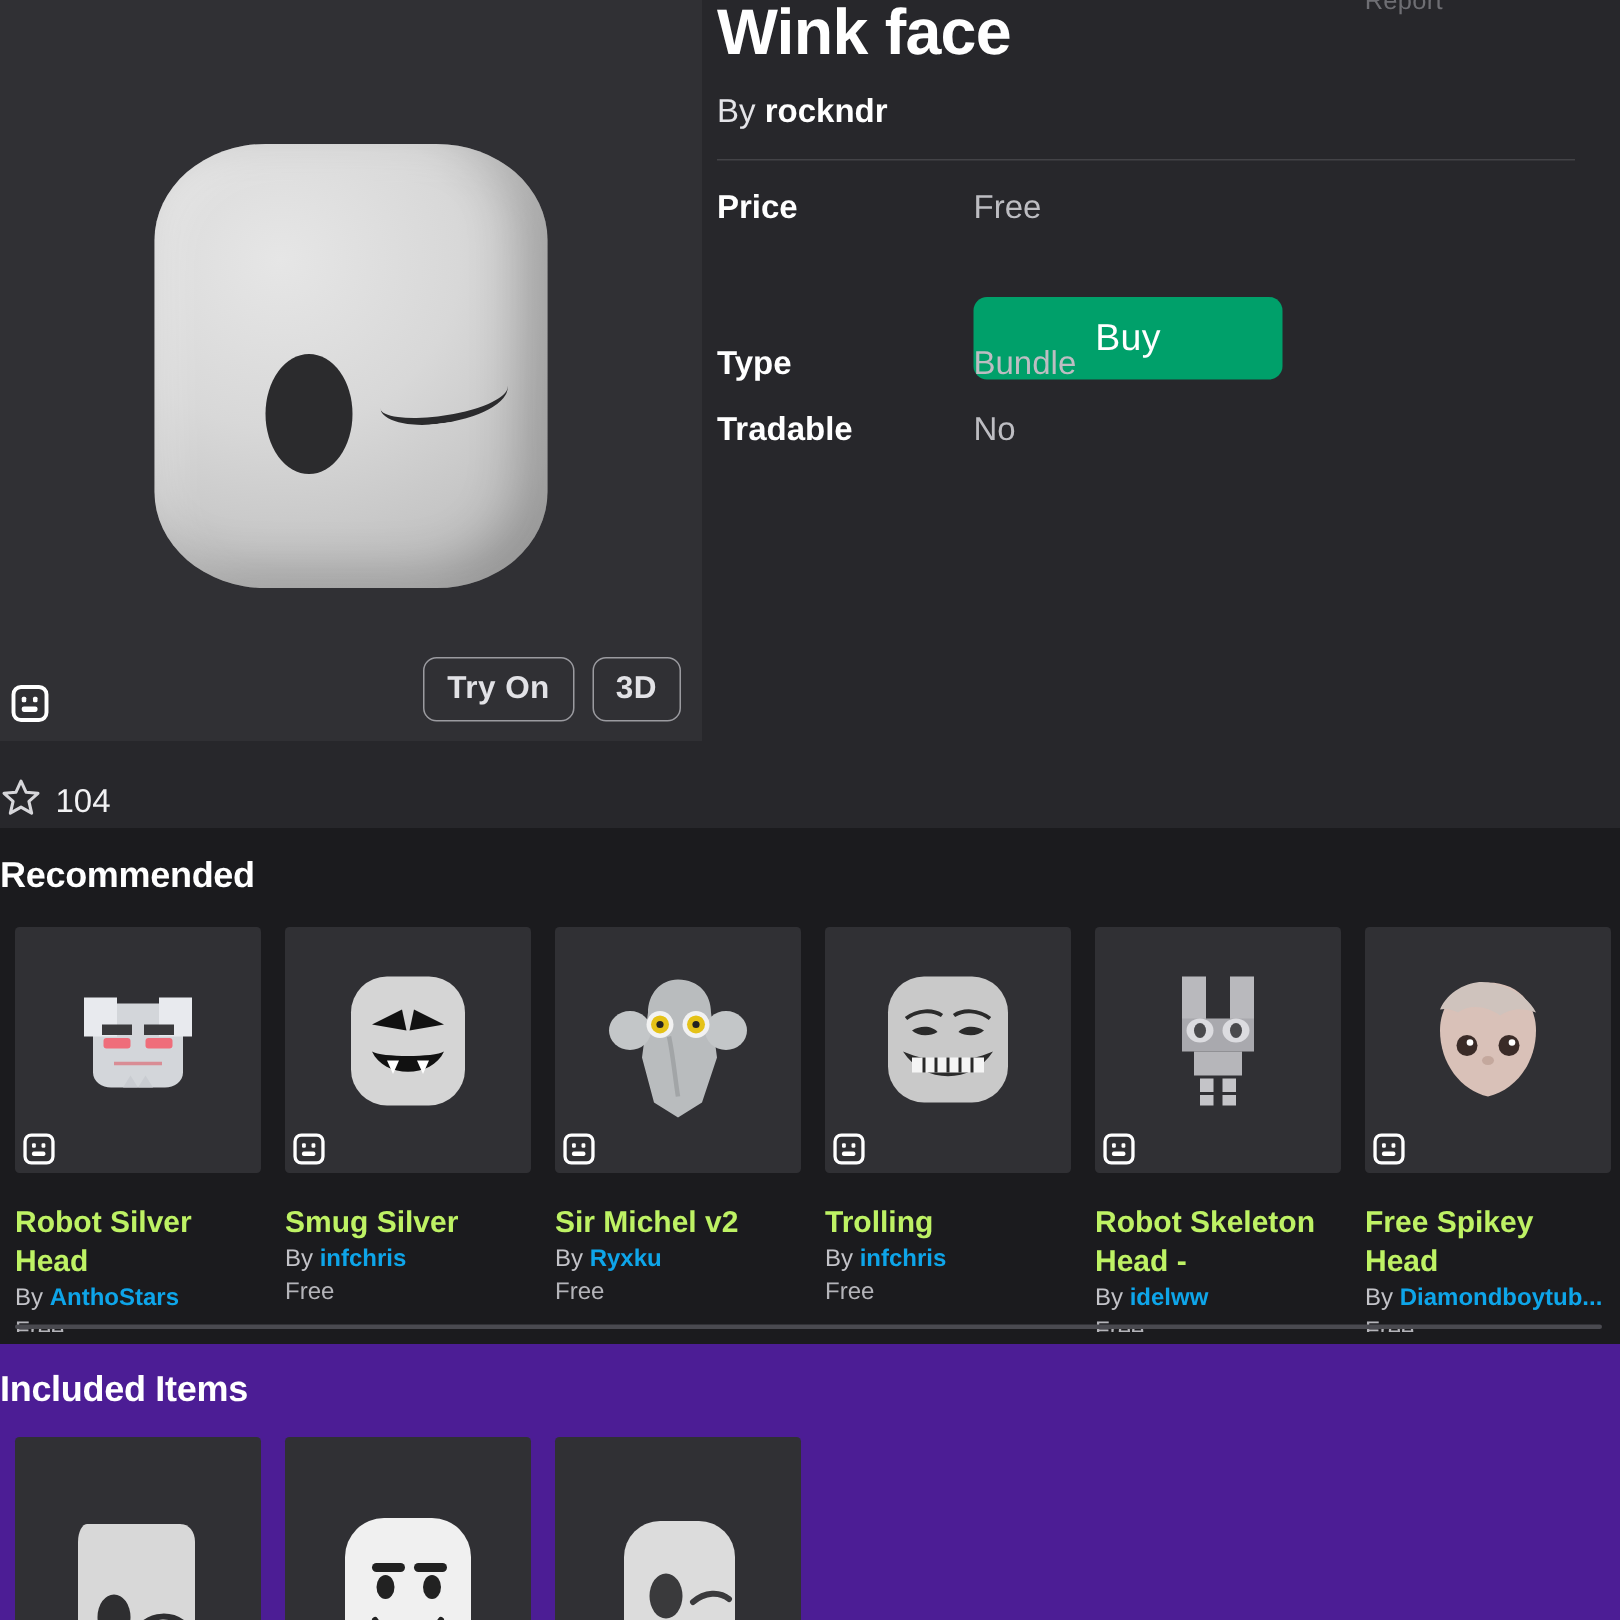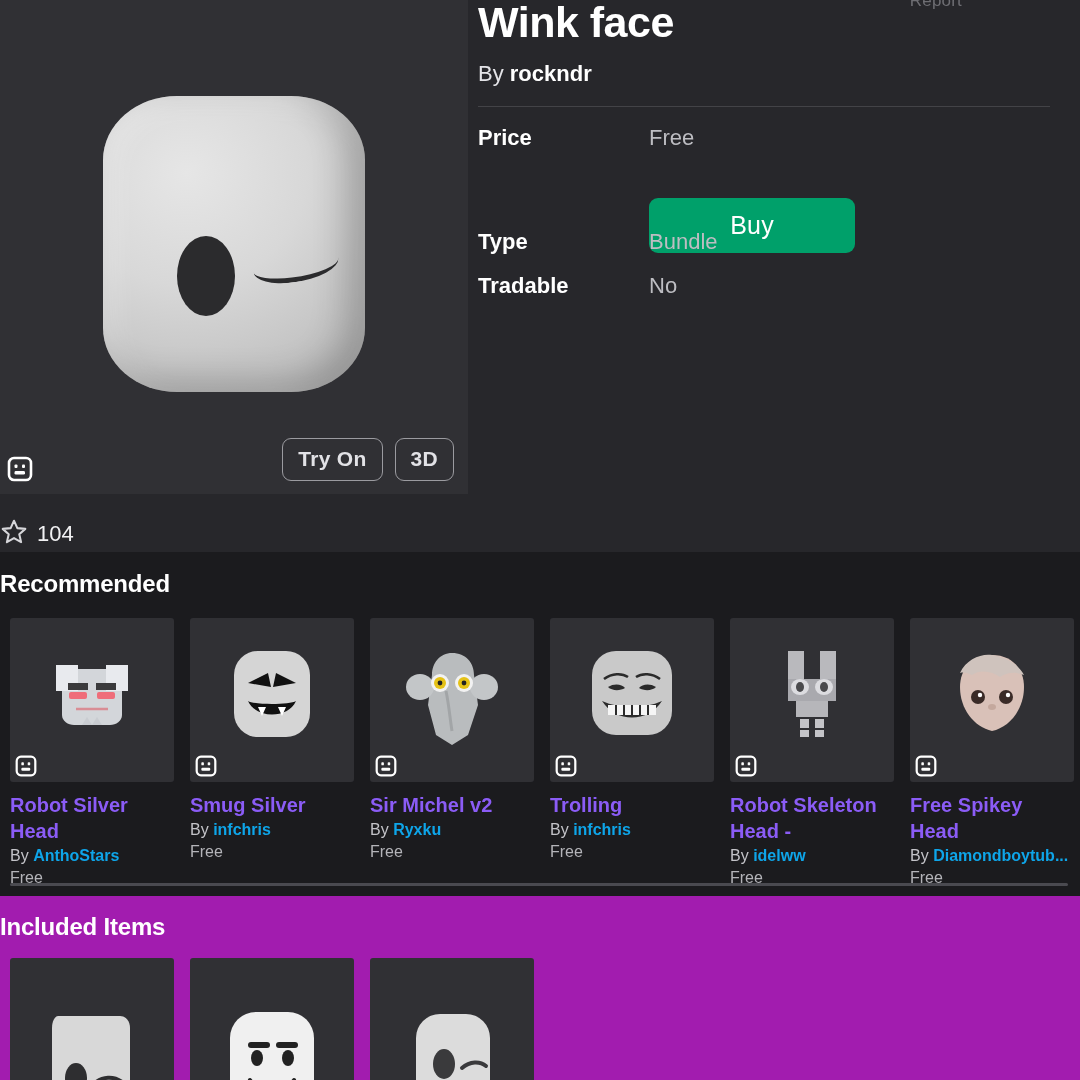--- a/index.html
+++ b/index.html
@@ -187,42 +187,42 @@
   }
   .thumb-art {
     position: absolute;
     left: 50%; top: 46%;
     transform: translate(-50%, -50%);
     width: 108px; height: 108px;
   }
   .card-badge { position: absolute; left: 5px; bottom: 5px; width: 22px; height: 22px; }
 
   .card-name {
-    font-size: 20px; font-weight: 700; color: #8b5cf6;
-    line-height: 1.3; margin-top: 10px;
+    font-size: 20px; font-weight: 700; color: #bef264;
+    line-height: 1.3; margin-top: 20px;
     max-height: 53px; overflow: hidden;
   }
   .card-by { font-size: 16px; color: #c3c3c8; margin-top: 3px; }
   .card-by b { font-weight: 700; color: #0ea5e9; }
   .card-price { font-size: 16px; color: #b4b4b9; margin-top: 4px; }
 
   .rec-scrollbar {
     position: absolute;
     left: 10px; bottom: 2px;
     width: 1058px; height: 3px;
     background: #4a4a50;
     border-radius: 2px;
   }
 
   
   .inc-section {
     position: absolute;
     left: 0; top: 896px;
     width: 1080px; height: 184px;
-    background: #a21caf;
+    background: #4c1d95;
     overflow: hidden;
   }
   .inc-title { position: absolute; left: 0; top: 17px; }
   .inc-row {
     position: absolute;
     left: 10px; top: 62px;
     display: flex; gap: 16px;
   }
   .inc-thumb {
     position: relative;

